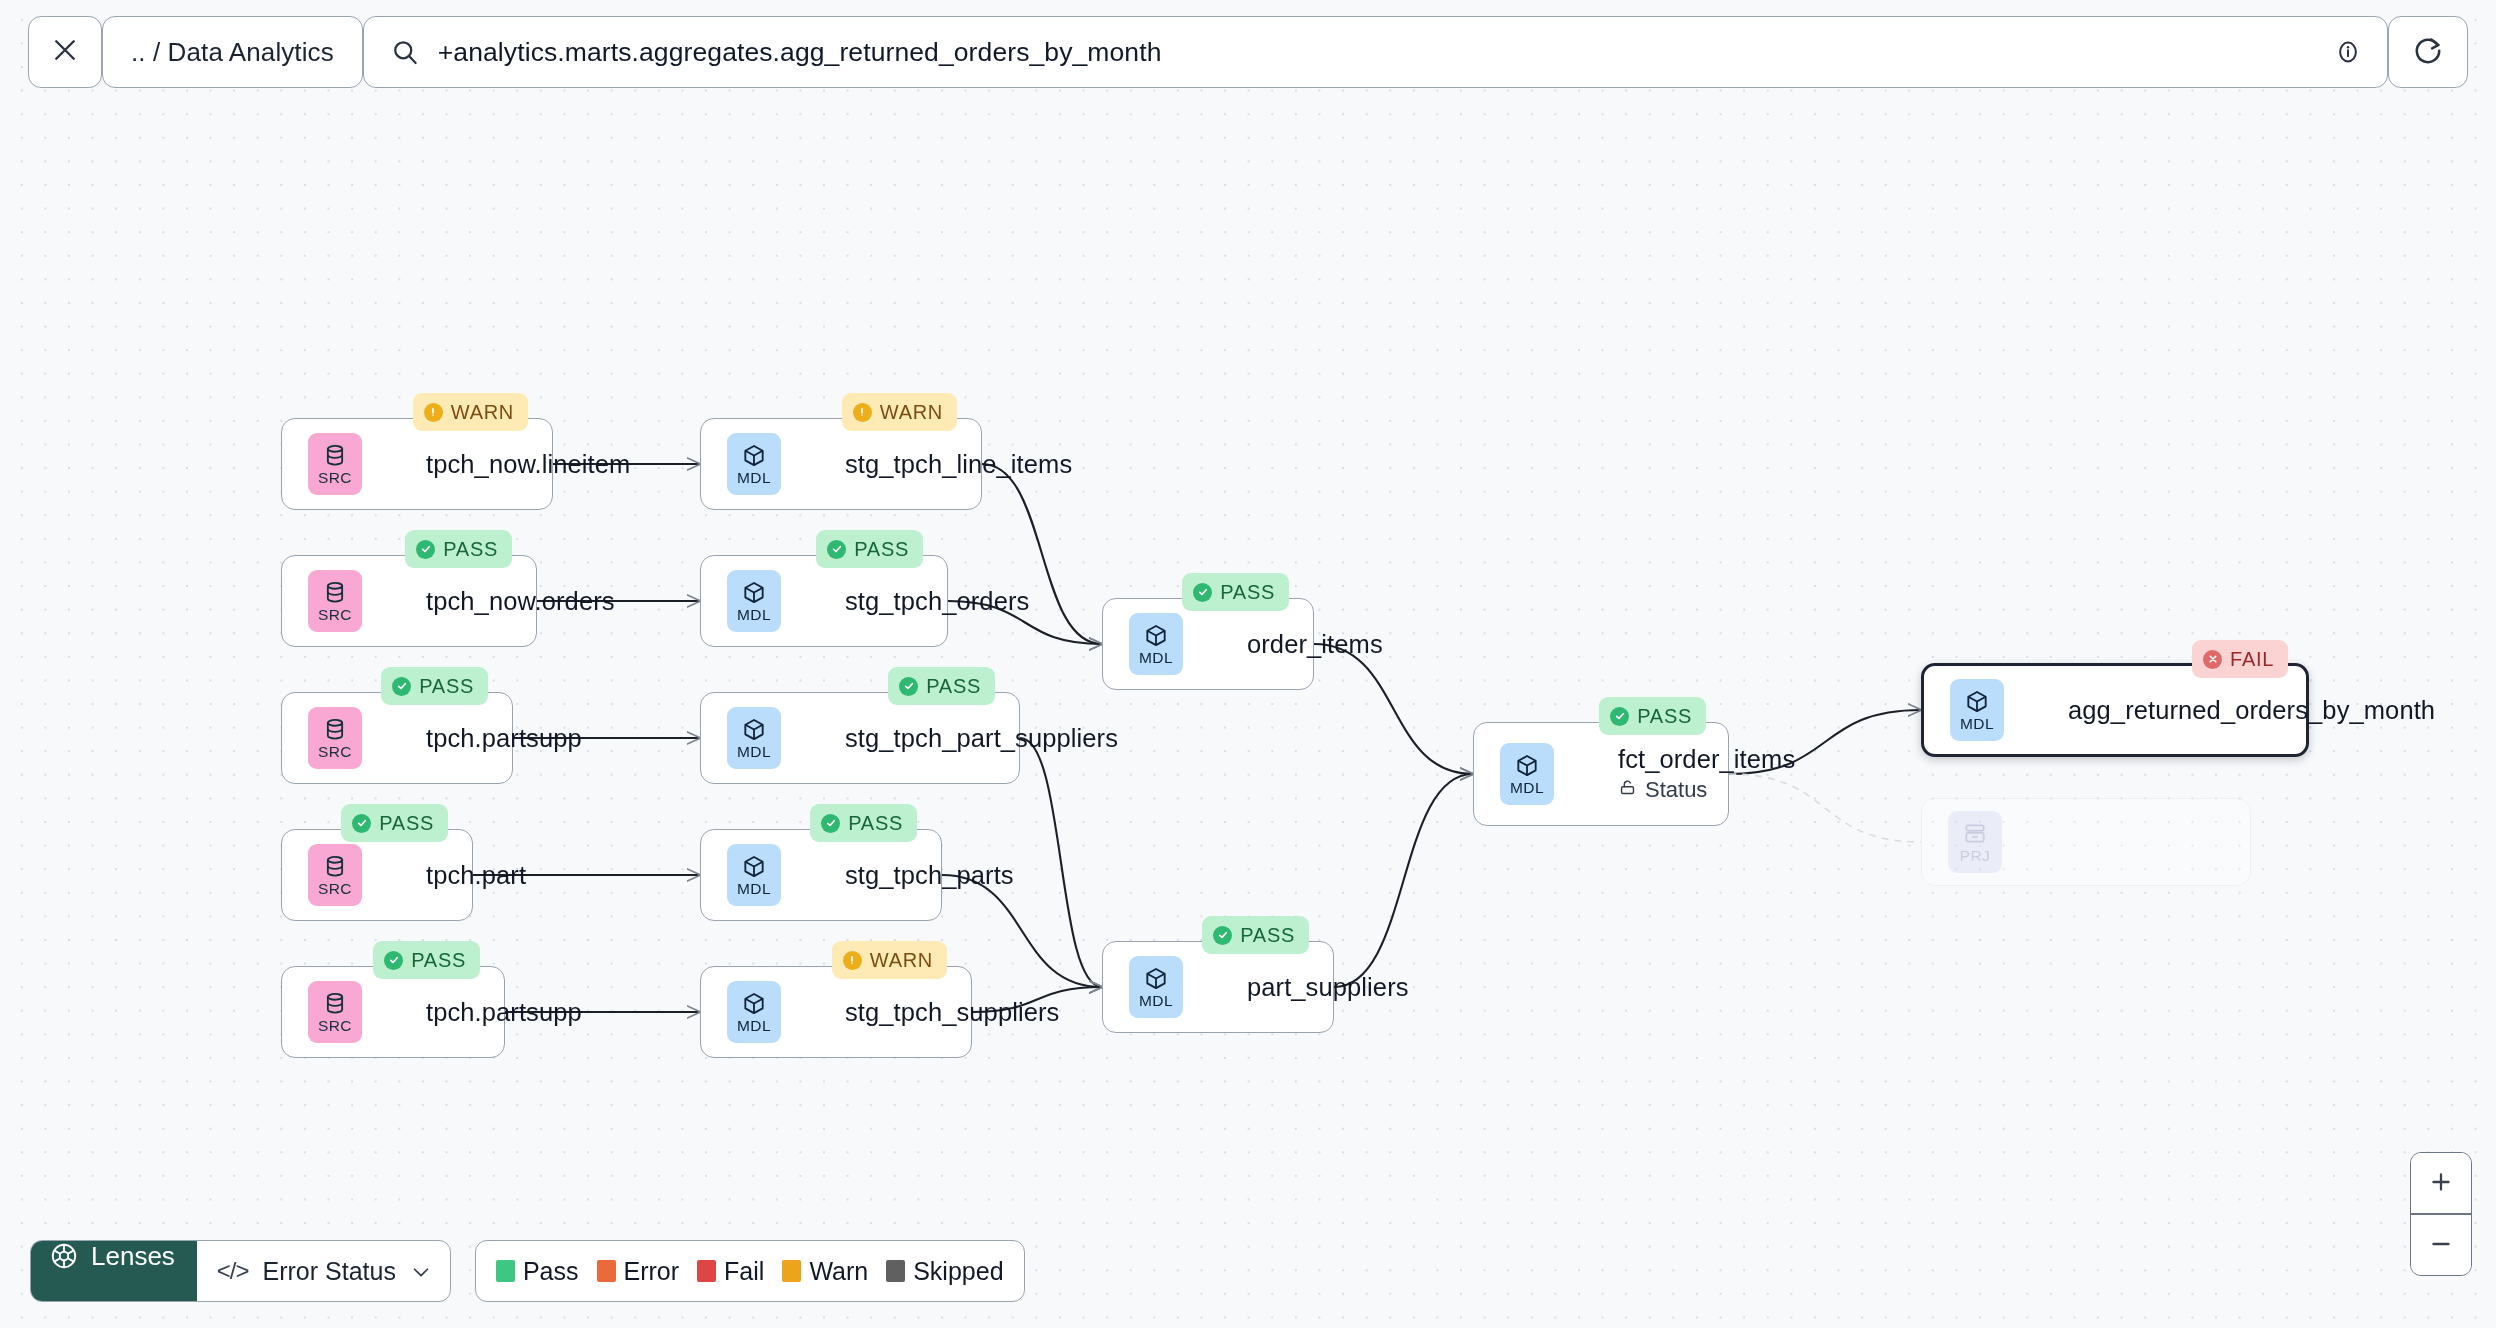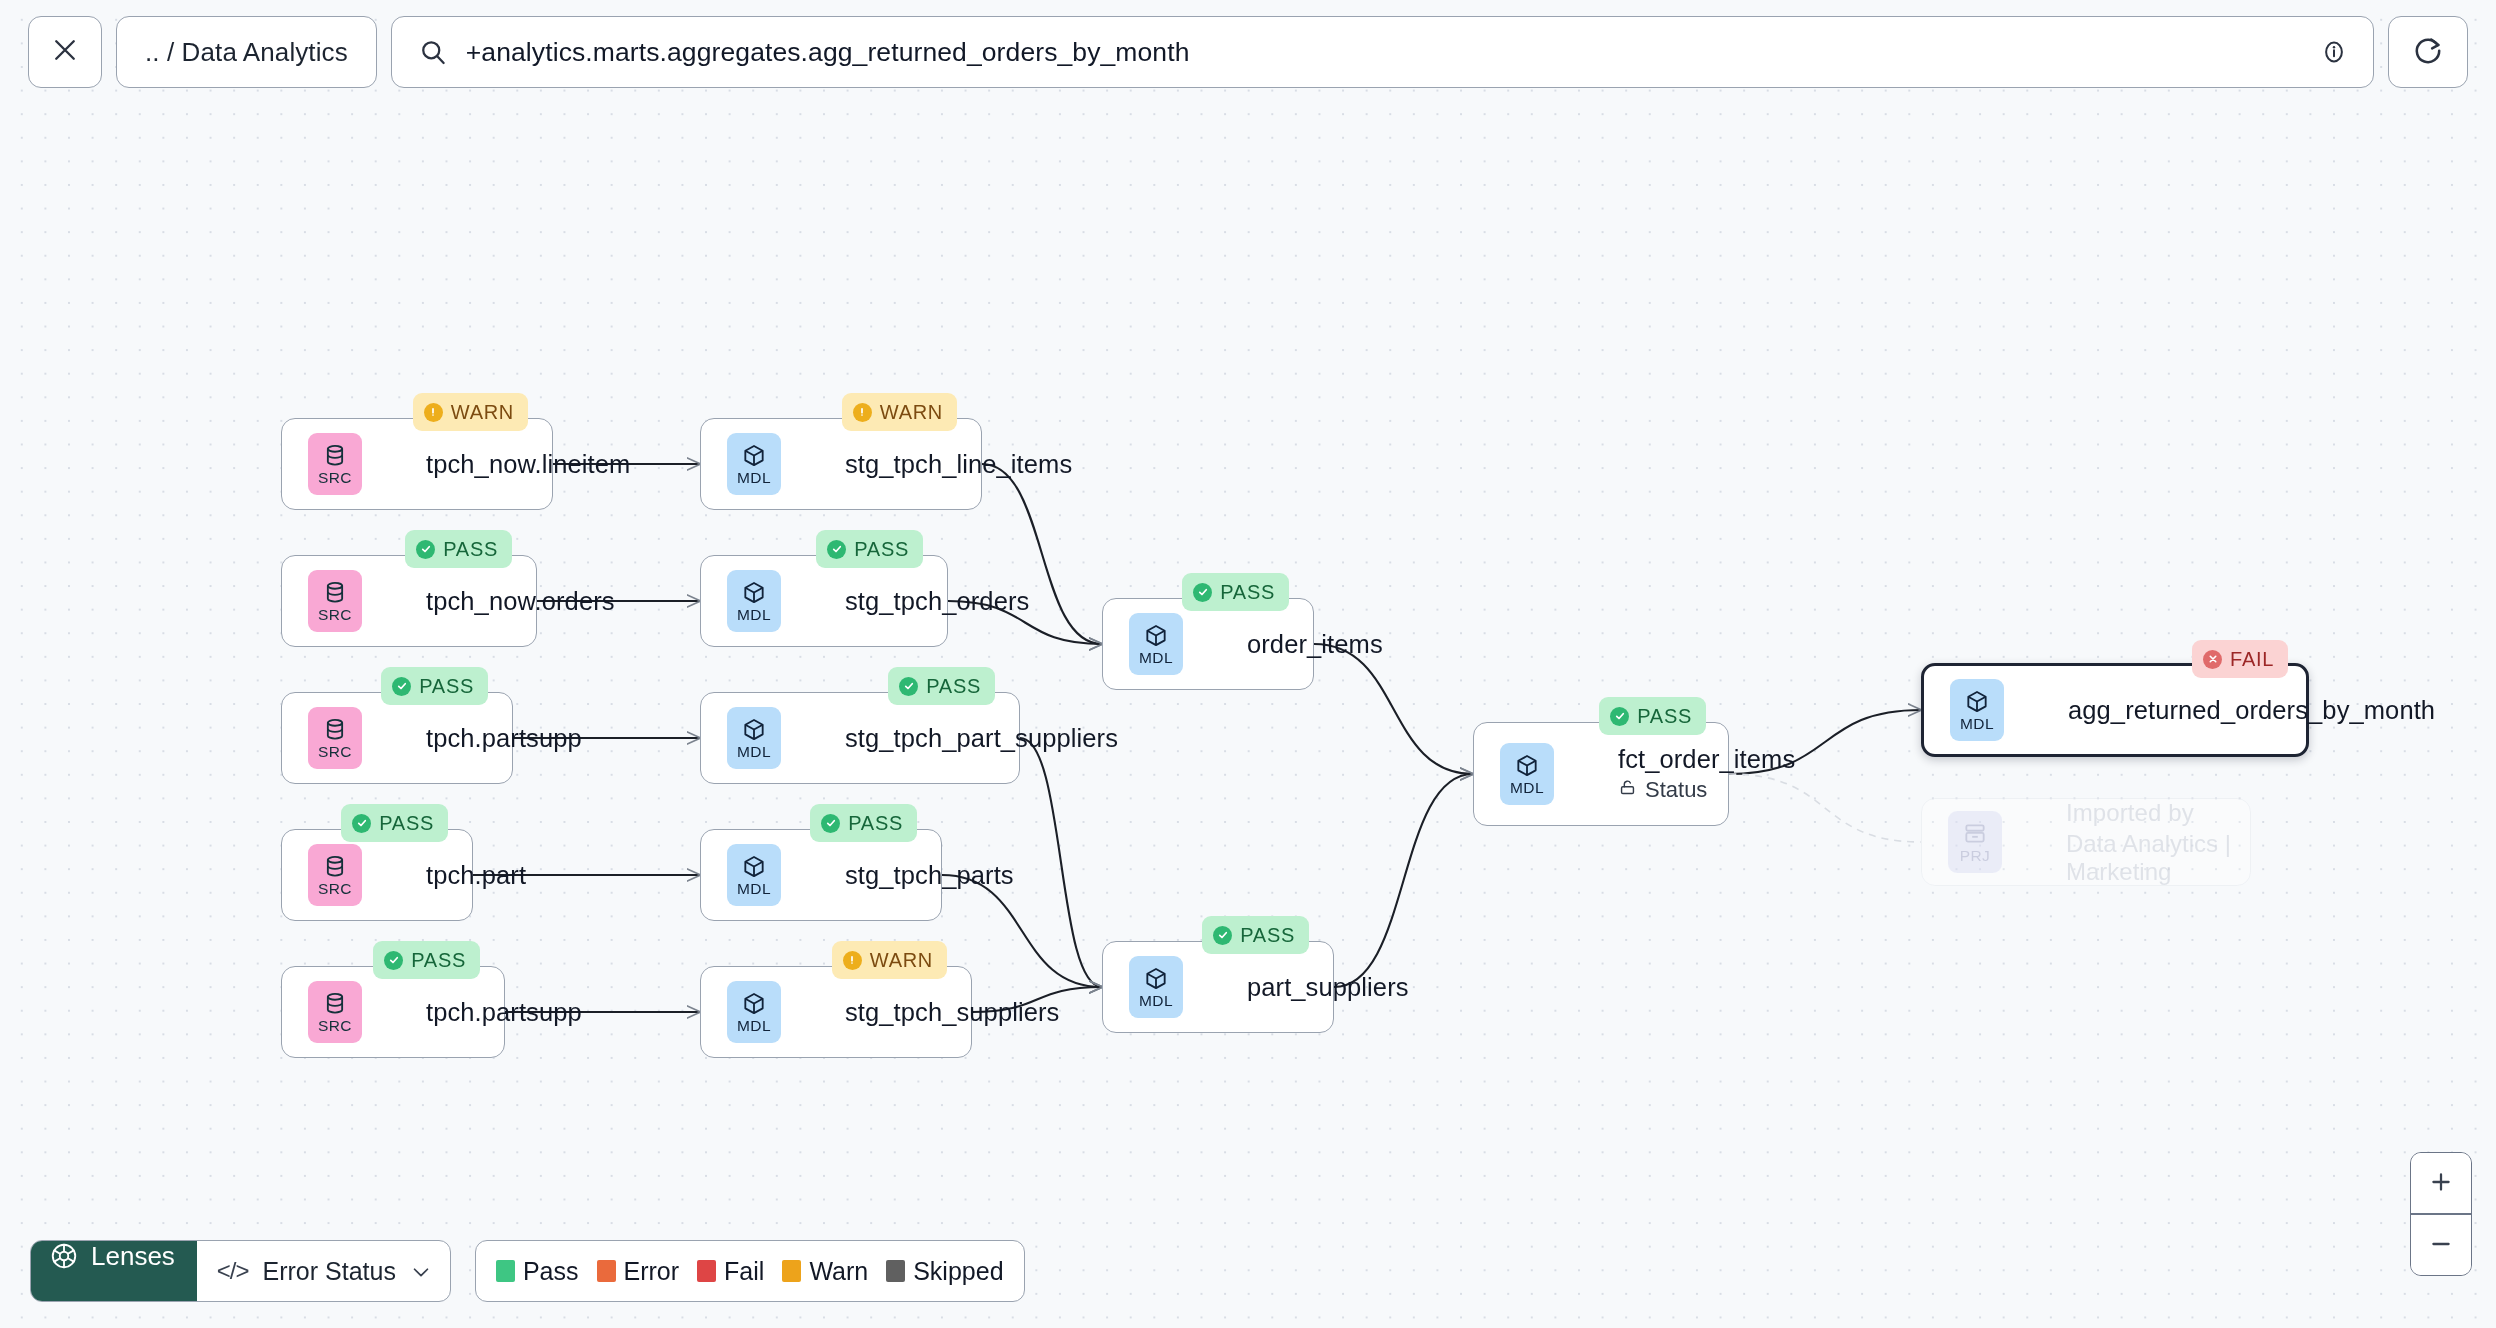--- a/index.html
+++ b/index.html
@@ -19,21 +19,20 @@
     background-size: 23.6px 23.6px;
     background-position: 10px 8px;
   }
 
   
   .topbar {
     position: absolute; top: 0; left: 0;
     width: 2496px; height: 104px;
     display: flex; align-items: center;
     padding: 8px 28px;
-    gap: 14px;
     z-index: 40;
   }
   .tb-btn {
     background: #ffffff;
     border: 1.6px solid #9aa3b0;
     border-radius: 13px;
     height: 72px;
     display: flex; align-items: center; justify-content: center;
     cursor: pointer;
   }
@@ -625,26 +624,20 @@
           <div class="chip chip-prj">
             <span>
               <svg viewBox="0 0 24 24" fill="none" stroke="currentColor" stroke-width="1.7" stroke-linejoin="round">
                 <rect x="4" y="4" width="16" height="5" rx="1.4"></rect>
                 <rect x="4" y="11" width="16" height="8" rx="1.4"></rect>
                 <path d="M9.4 14.6 h5.2"></path>
               </svg>
             </span>
             <span class="kind">PRJ</span>
           </div>
-          <div class="node-text">
-            <div class="node-title">Imported by</div>
-            <div class="node-sub">
-              <span>Data Analytics | Marketing</span>
-            </div>
-          </div>
         </div>
       </div>
   </div>
 
   <div class="bottombar">
     <div class="lens-group">
       <div class="lens-brand">
         <span>
           <svg viewBox="0 0 24 24" fill="none" stroke="#ffffff" stroke-width="1.5" stroke-linecap="round">
             <circle cx="12" cy="12" r="9"></circle>

